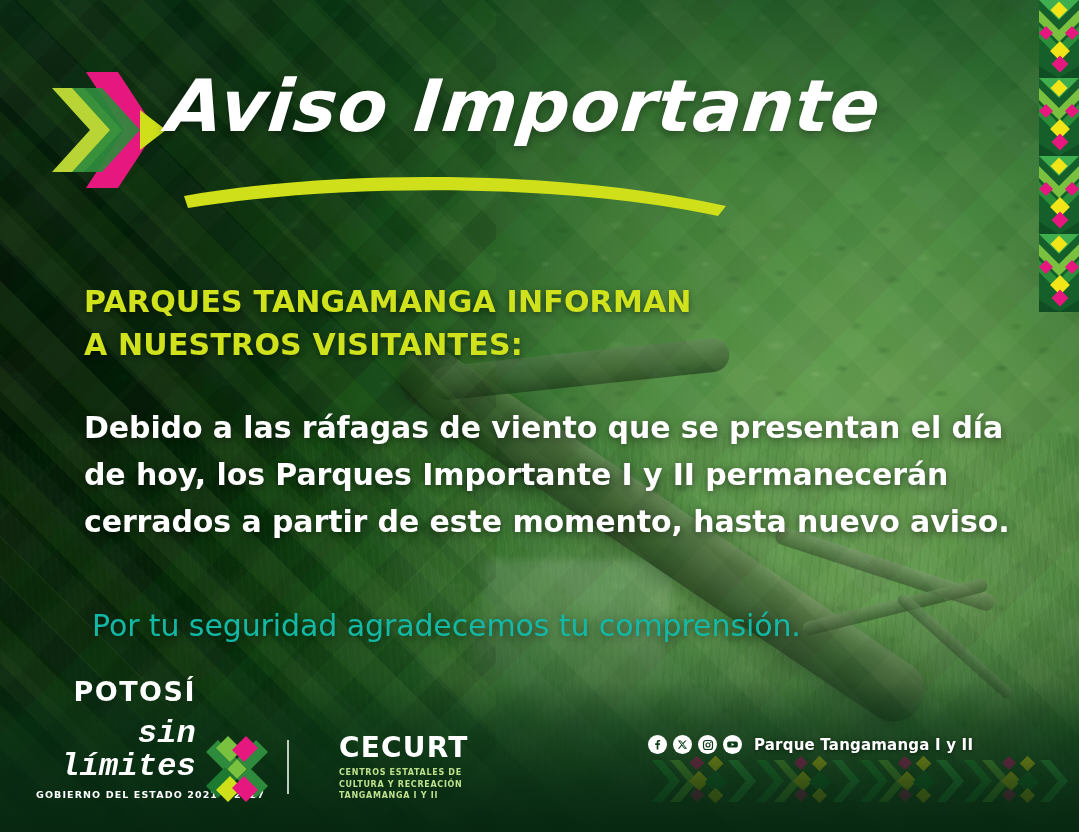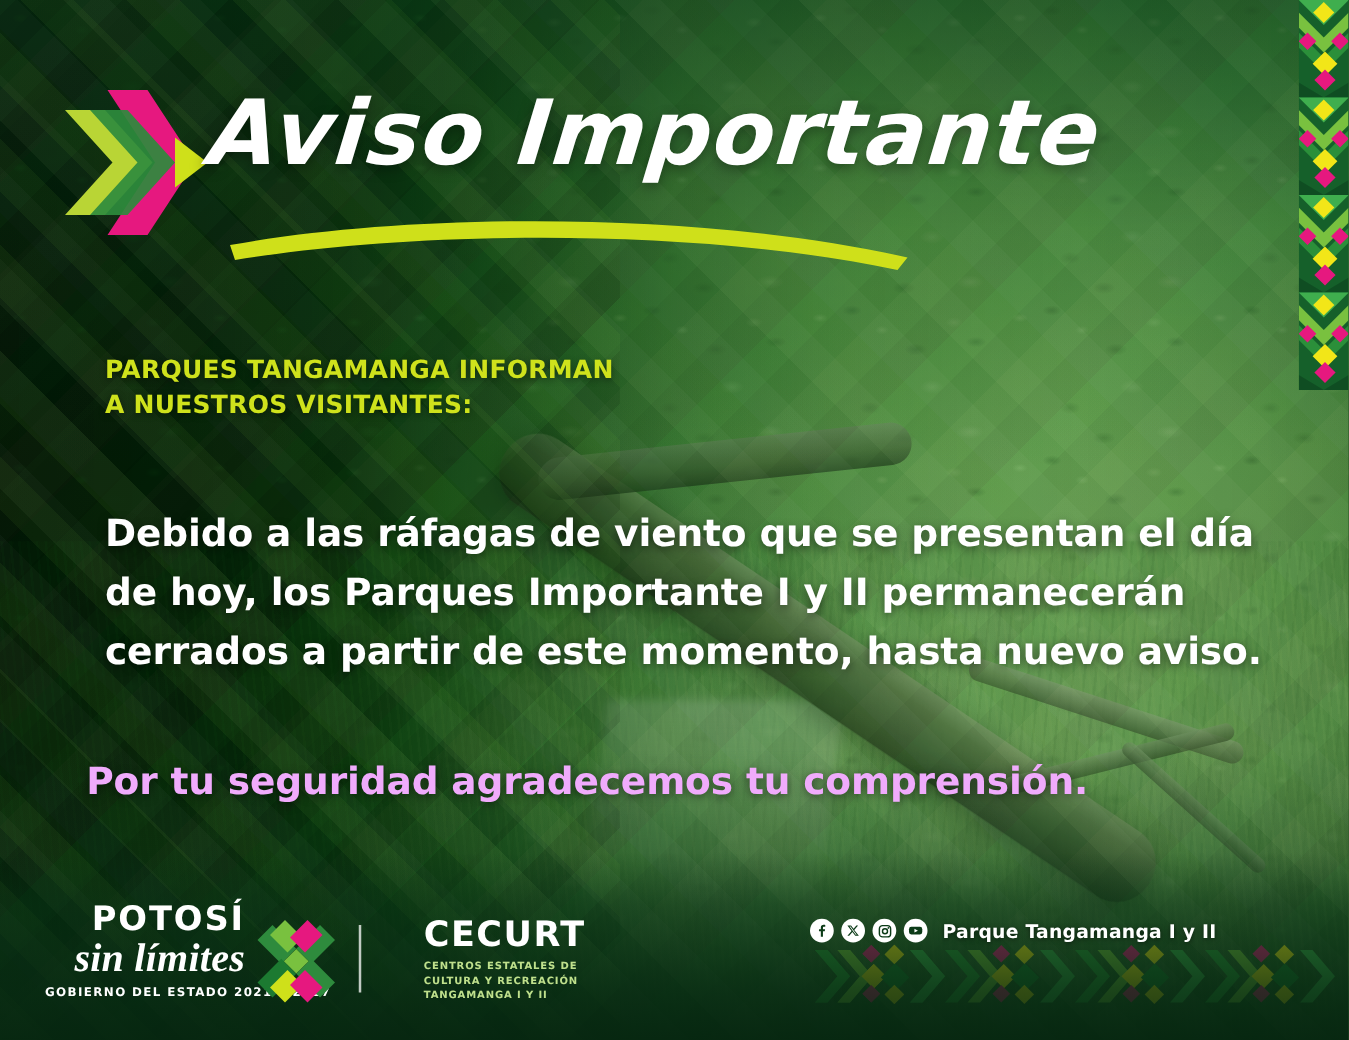--- a/index.html
+++ b/index.html
@@ -156,44 +156,44 @@
     transform:skewX(-6deg);
   }
   .swoosh{position:absolute;left:10px;top:92px;width:560px;height:56px;}
 
   
   .heading{
     position:absolute;left:84px;top:281px;width:700px;
     color:#cfe21c;
     font-family:"DejaVu Sans",sans-serif;
     font-weight:bold;
-    font-size:20px;
+    font-size:30px;
     line-height:1.42;
     letter-spacing:.2px;
     text-shadow:0 2px 6px rgba(0,0,0,.45);
   }
   .heading div{white-space:nowrap;}
 
   .body{
     position:absolute;left:84px;top:405px;width:910px;
     color:#ffffff;
     font-family:"DejaVu Sans",sans-serif;
     font-weight:bold;
     font-size:30px;
     line-height:1.56;
     letter-spacing:-.1px;
     text-shadow:0 2px 8px rgba(0,0,0,.5);
   }
   .body div{white-space:nowrap;}
 
   .closing{
-    position:absolute;left:69px;top:608px;width:910px;
-    color:#f0abfc;
+    position:absolute;left:92px;top:608px;width:910px;
+    color:#14b8a6;
     font-family:"DejaVu Sans",sans-serif;
-    font-weight:bold;
+    font-weight:normal;
     font-size:30px;
     letter-spacing:-.1px;
     white-space:nowrap;
     text-shadow:0 2px 8px rgba(0,0,0,.5);
   }
 
   
   .vstrip{
     position:absolute;right:0;top:0;width:40px;height:312px;
     overflow:hidden;
@@ -210,22 +210,22 @@
     position:absolute;inset:0;
     background:linear-gradient(180deg, rgba(8,48,20,0) 0%, rgba(8,48,20,.45) 28%, rgba(7,42,18,.80) 72%, rgba(6,38,16,.92) 100%);
   }
 
   .potosi{position:absolute;left:36px;bottom:32px;width:160px;text-align:right;color:#fff;}
   .potosi .l1{
     font-family:"DejaVu Sans",sans-serif;font-weight:bold;font-size:27px;
     letter-spacing:1.5px;line-height:1;
   }
   .potosi .l2{
-    font-family:Liberation Serif, serif;font-weight:bold;font-style:italic;
-    font-size:32px;letter-spacing:.2px;line-height:1.05;margin-top:1px;
+    font-family:Liberation Mono, monospace;font-weight:bold;font-style:italic;
+    font-size:32px;letter-spacing:.2px;line-height:1.05;margin-top:12px;
   }
   .potosi .l3{
     font-family:"DejaVu Sans",sans-serif;font-weight:bold;font-size:9.5px;
     letter-spacing:1.1px;margin-top:5px;white-space:nowrap;
   }
   .star{position:absolute;left:202px;bottom:28px;width:70px;height:70px;}
 
   .divider{position:absolute;left:287px;bottom:38px;width:2px;height:54px;background:rgba(255,255,255,.75);}
 
   .cecurt{position:absolute;left:303px;bottom:30px;color:#fff;margin-left:36px;}

